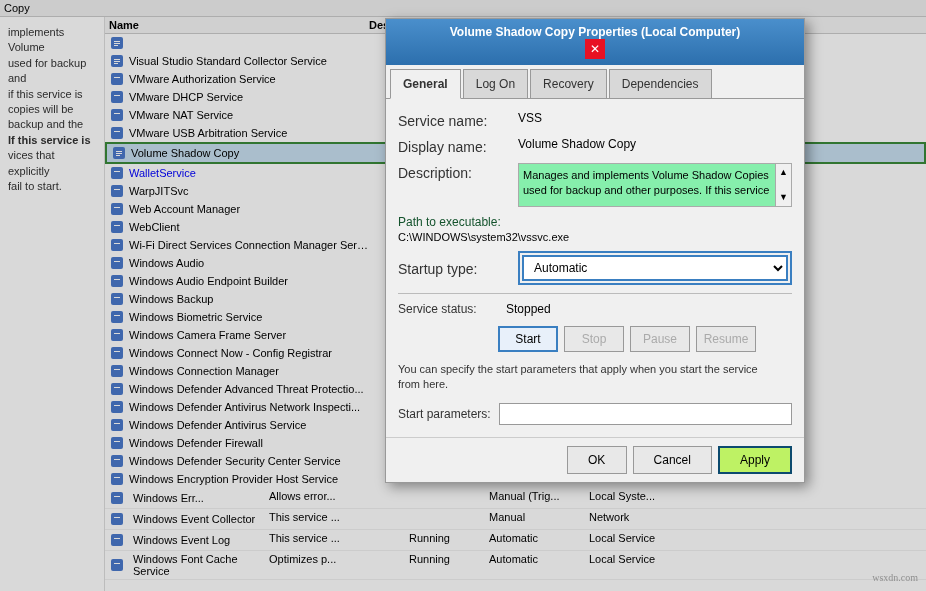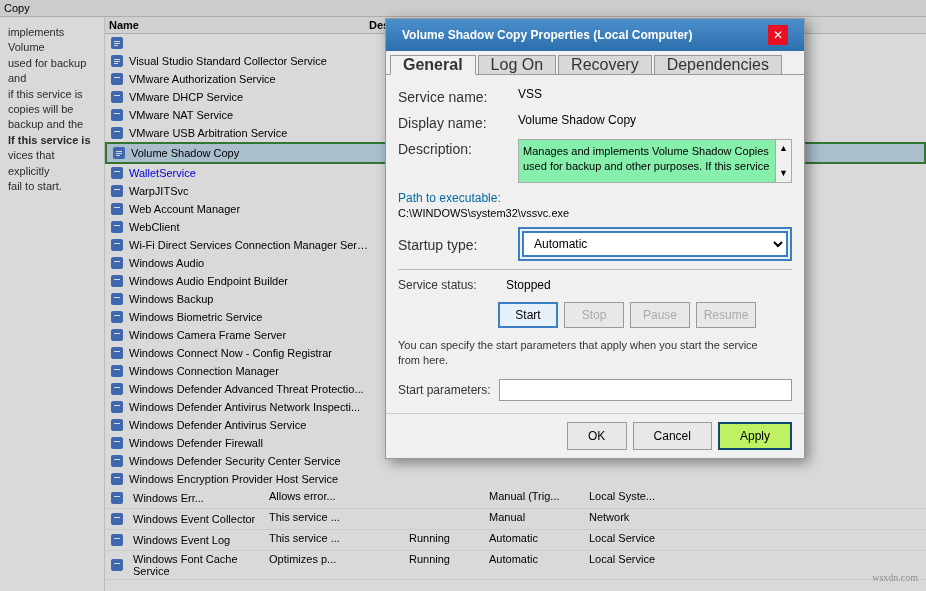--- a/index.html
+++ b/index.html
@@ -134,26 +134,27 @@
       display: flex;
       flex-direction: column;
       position: absolute;
       top: 18px;
       left: 385px;
     }
 
     .dialog-titlebar {
       background: linear-gradient(to bottom, #4a8fcc, #2c6fad);
       color: #fff;
-      padding: 6px 16px;
+      padding: 6px 0;
       display: flex;
       justify-content: space-between;
       align-items: center;
       font-size: 12px;
       font-weight: 600;
+      flex-direction: column;
     }
 
     .dialog-close-btn {
       background: #e81123;
       border: none;
       color: #fff;
       width: 20px;
       height: 20px;
       cursor: pointer;
       font-size: 12px;
@@ -164,26 +165,26 @@
 
     .dialog-tabs {
       background: #f0f0f0;
       display: flex;
       border-bottom: 1px solid #999;
       padding: 4px 4px 0;
       gap: 2px;
     }
 
     .dialog-tab {
-      padding: 0 12px;
+      padding: 7px 12px;
       background: #d8d8d8;
       border: 1px solid #999;
       border-bottom: none;
       cursor: pointer;
-      font-size: 16px;
+      font-size: 12px;
       color: #333;
     }
 
     .dialog-tab.active {
       background: #f0f0f0;
       border-bottom: 1px solid #f0f0f0;
       font-weight: 600;
       margin-bottom: -1px;
       z-index: 1;
     }
@@ -236,21 +237,21 @@
       flex-direction: column;
       align-items: center;
     }
 
     .path-row {
       margin-bottom: 8px;
     }
 
     .path-label {
       font-size: 12px;
-      color: #0369a1;
+      color: #14532d;
       margin-bottom: 2px;
     }
 
     .path-value {
       font-size: 11px;
       color: #000;
     }
 
     .startup-select {
       width: 100%;

